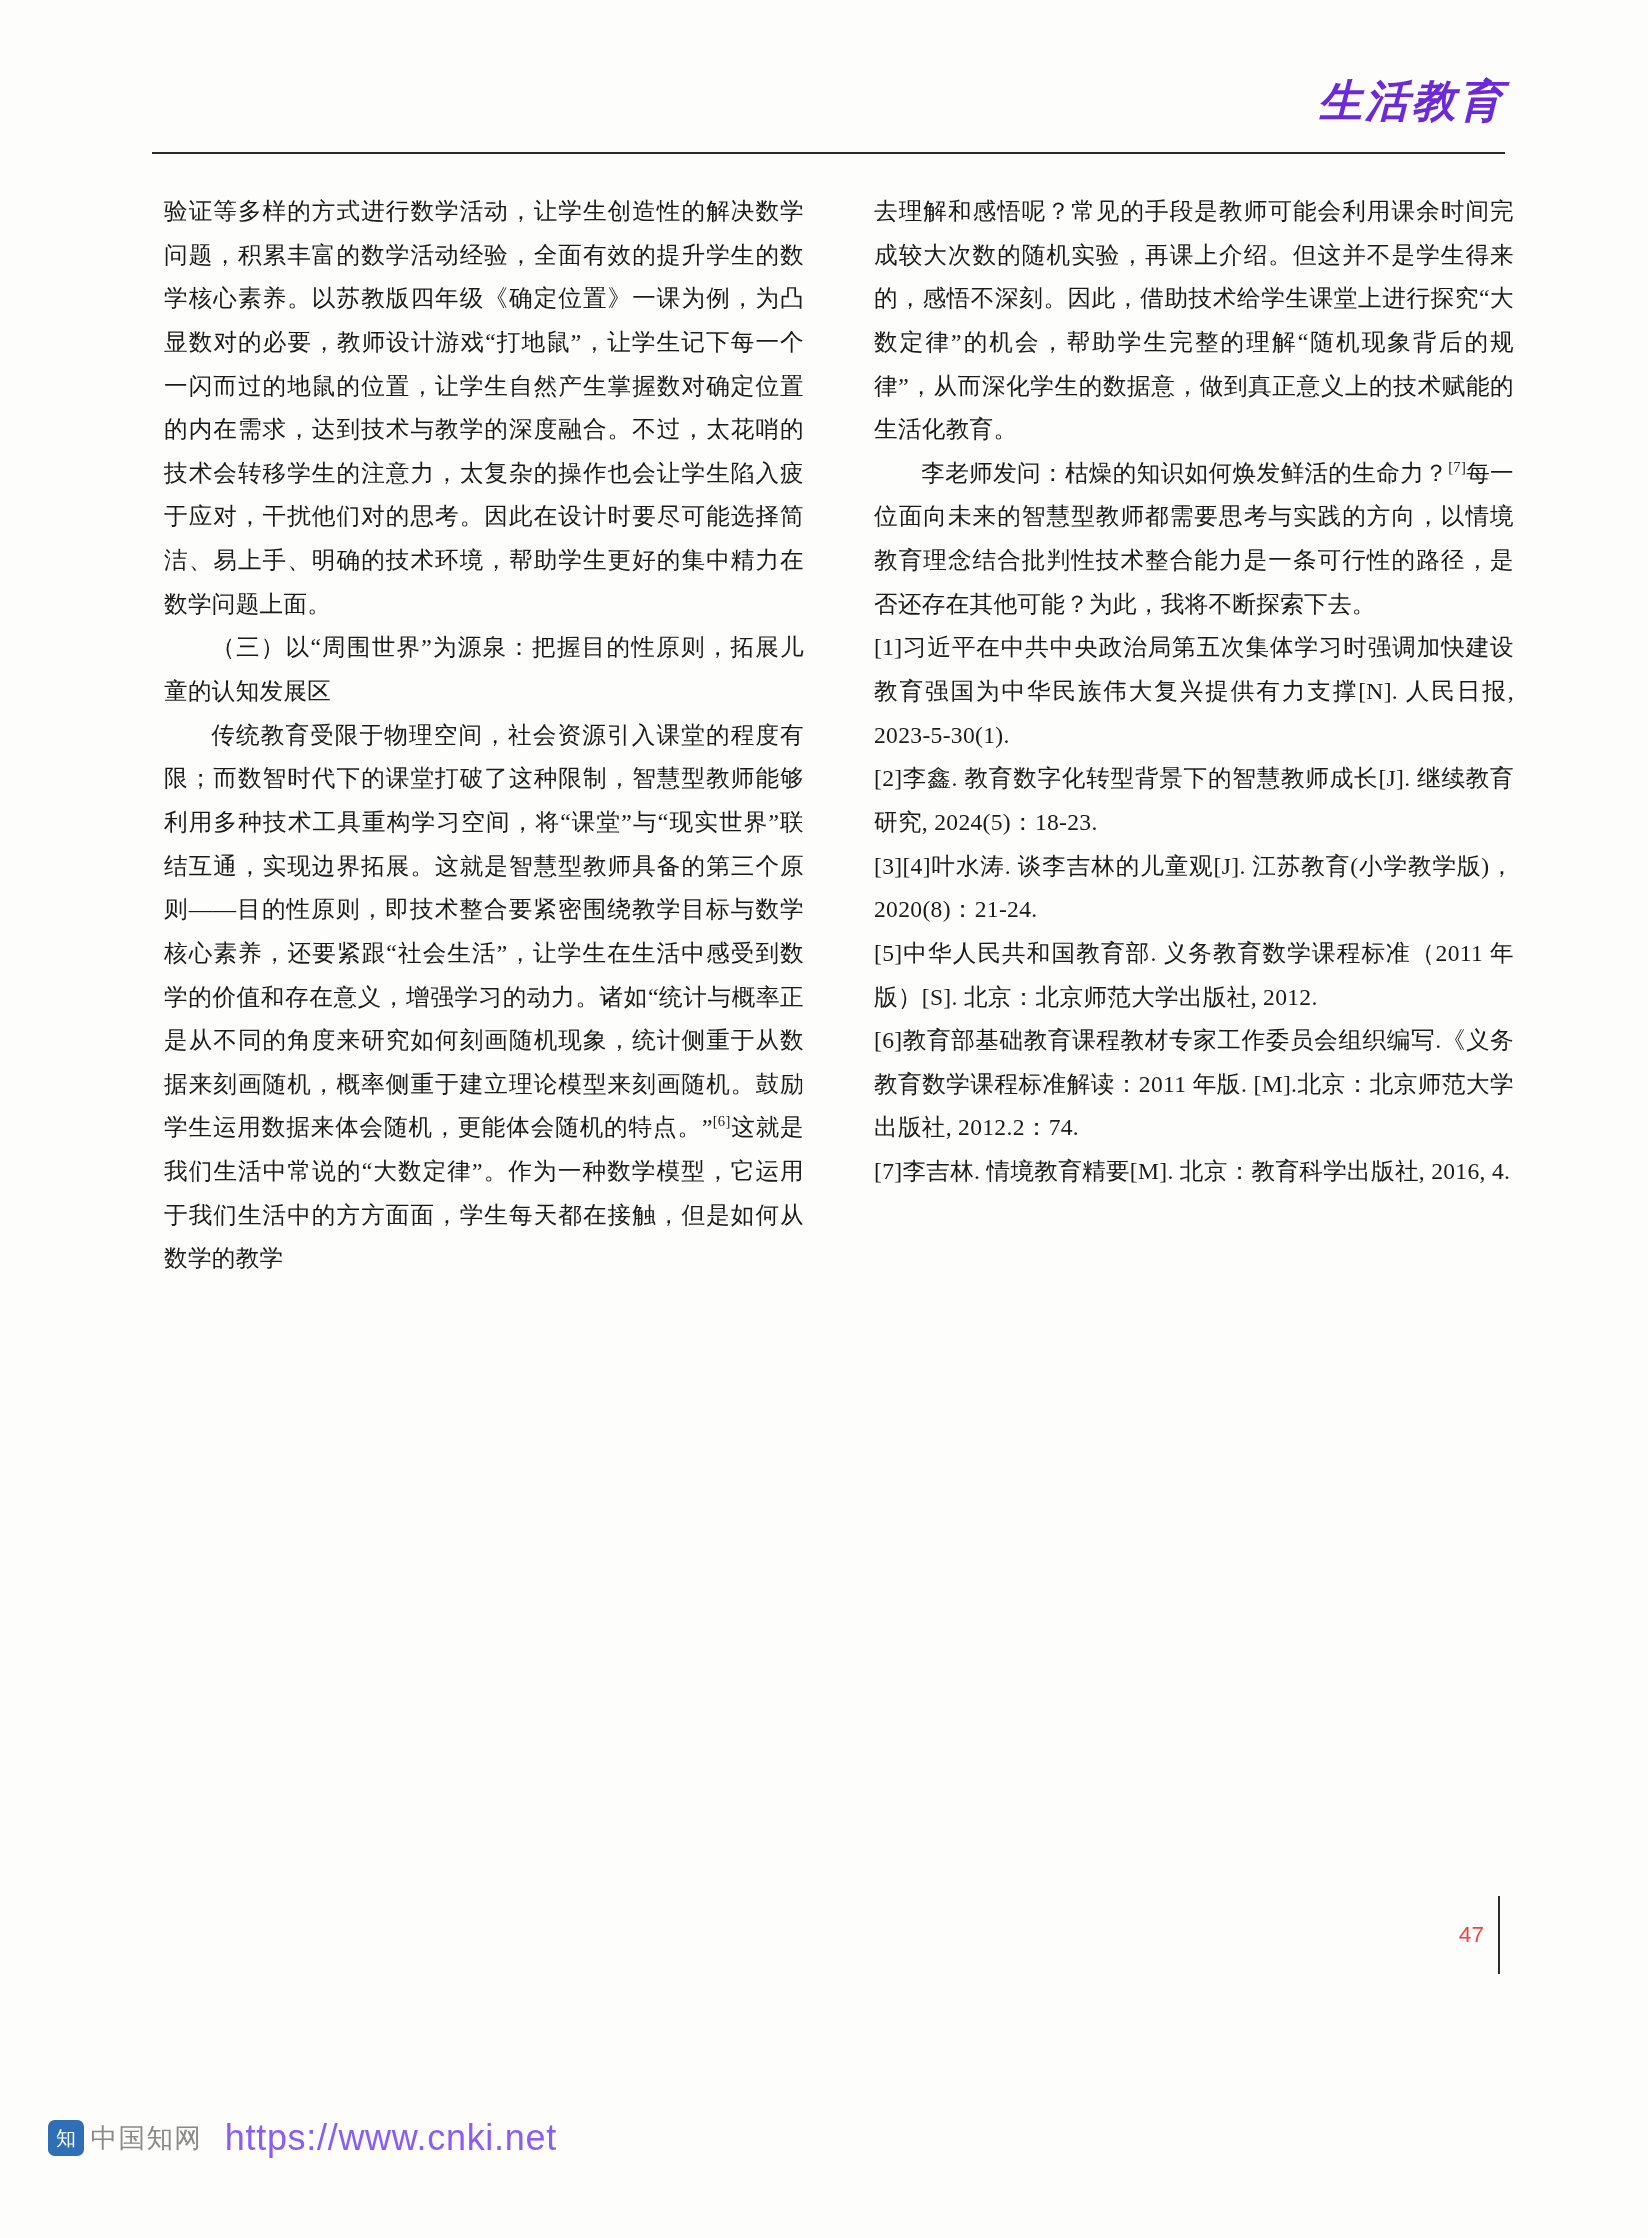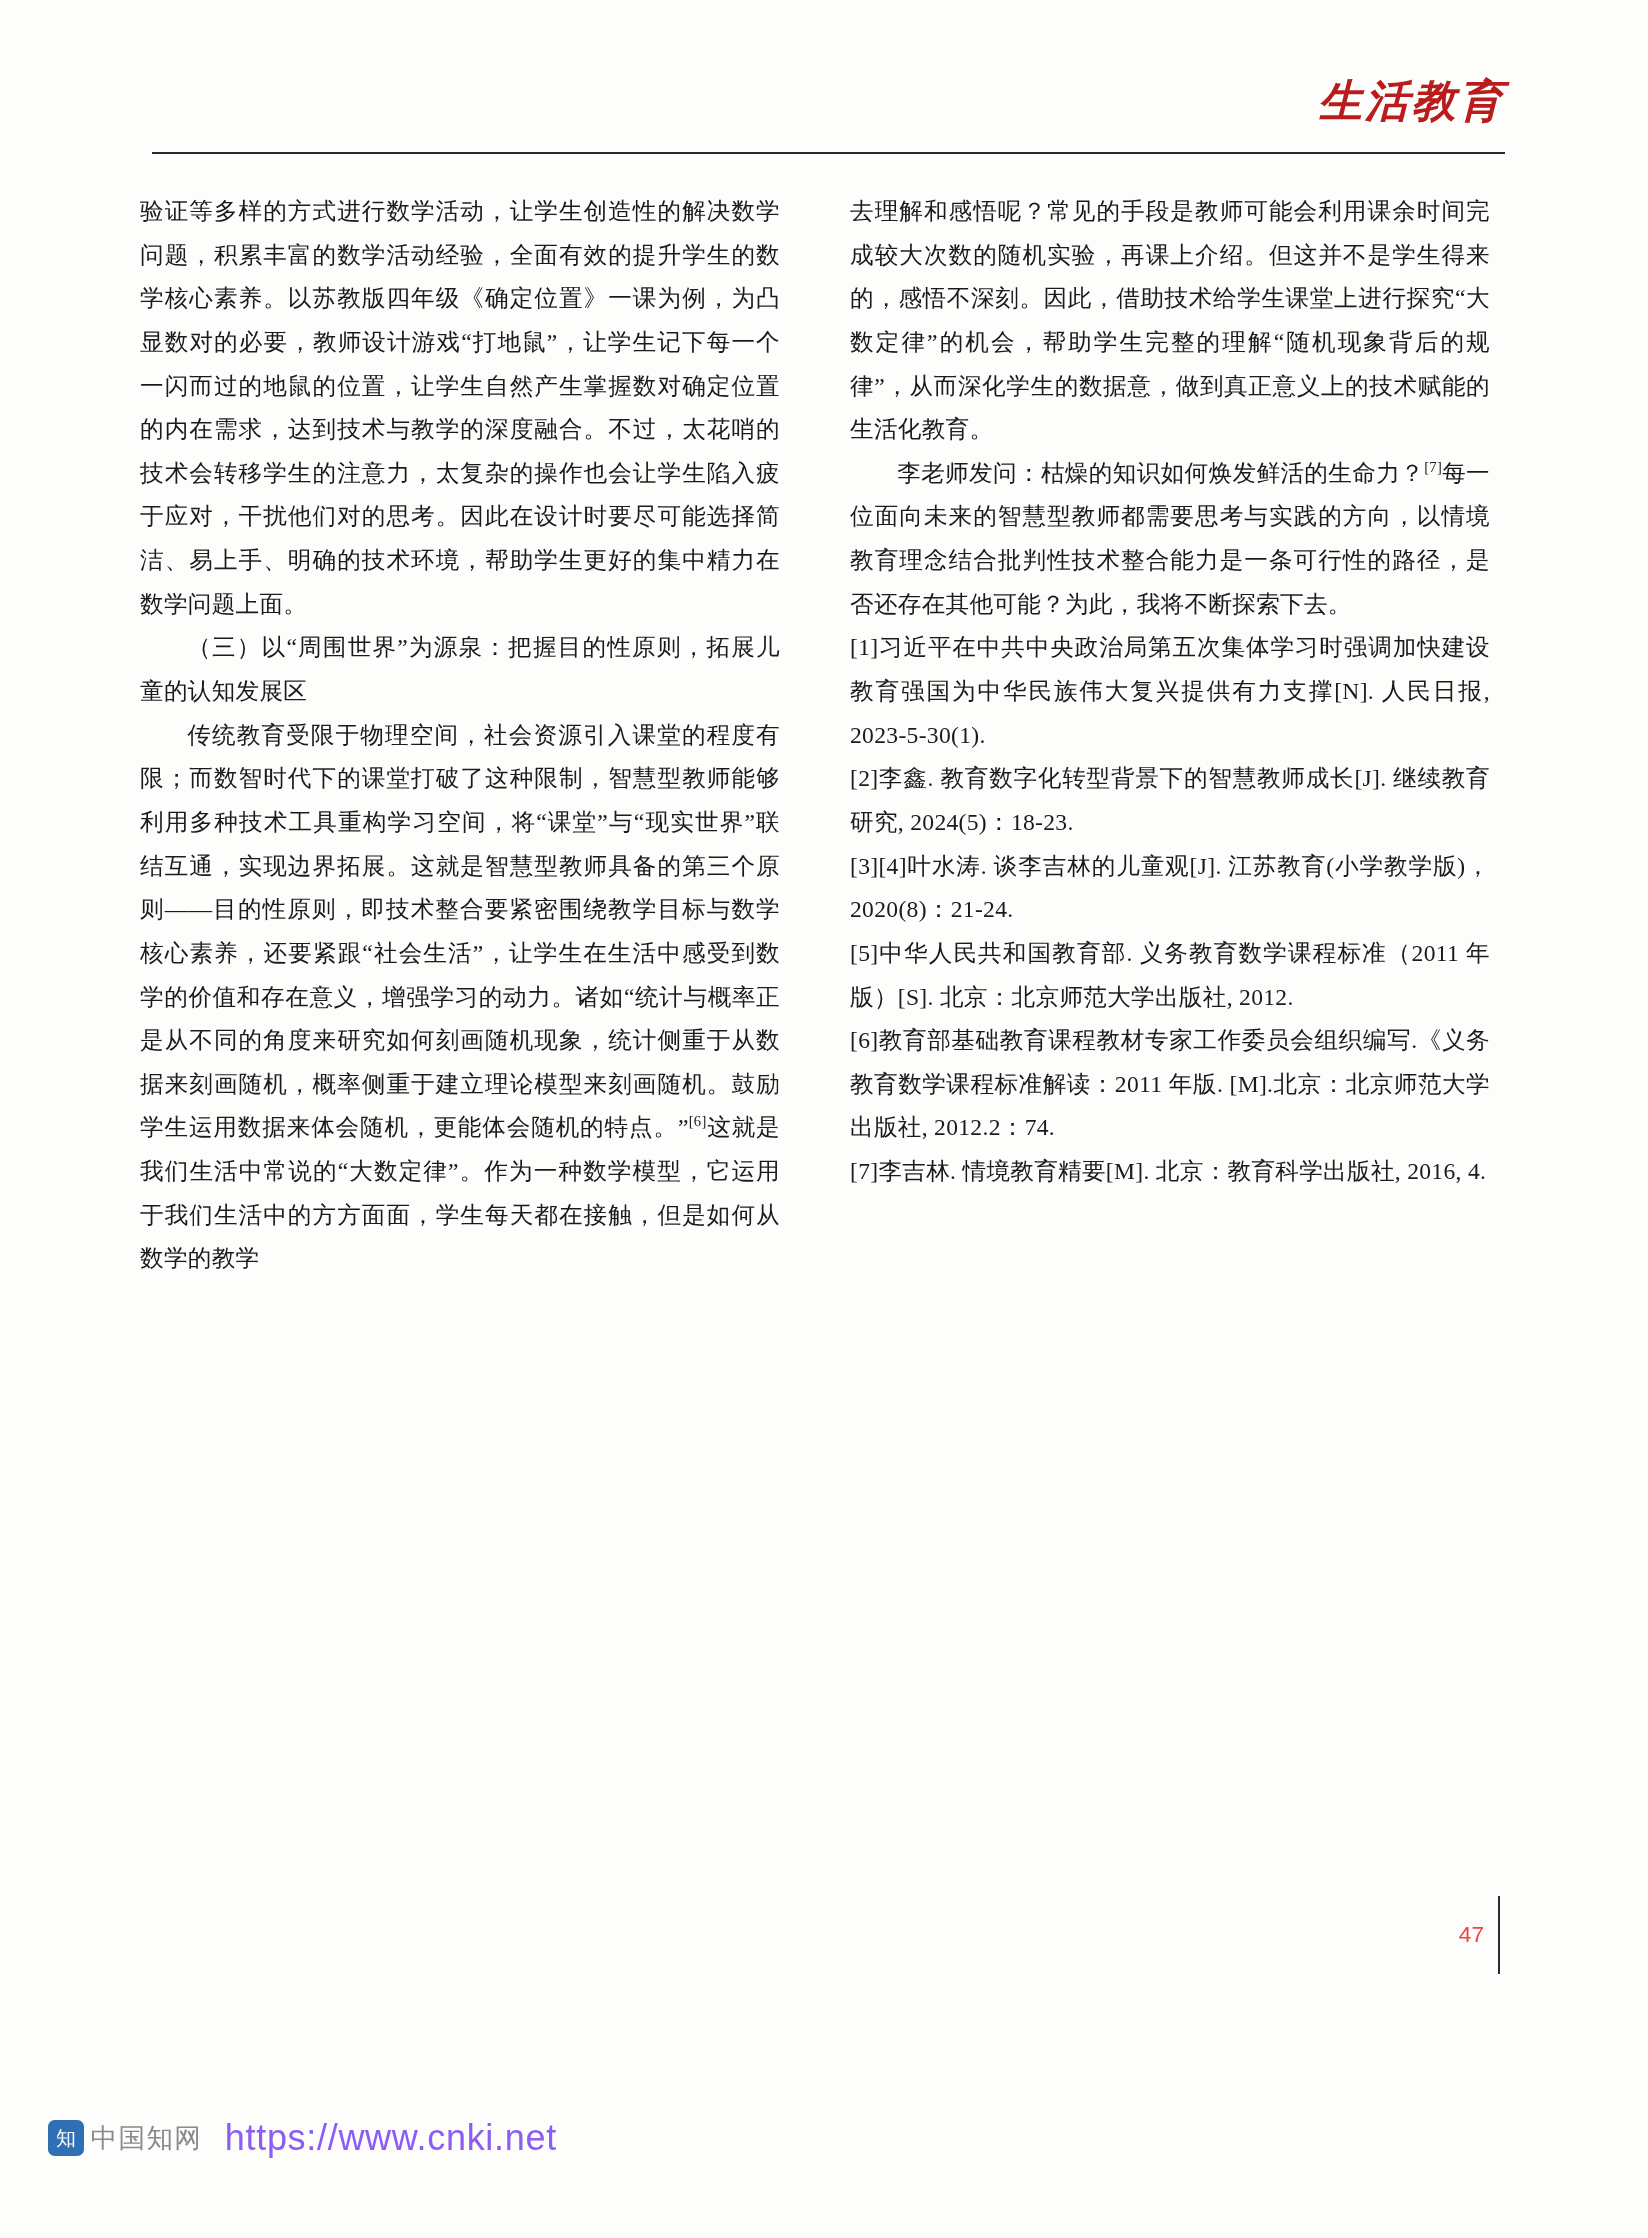--- a/index.html
+++ b/index.html
@@ -30,36 +30,36 @@
   }
   .journal-mark {
     position: absolute;
     right: 0;
     top: 0;
     font-family: "Liberation Serif", "DejaVu Serif", serif;
     font-size: 44px;
     font-weight: bold;
     font-style: italic;
     letter-spacing: 2.7px;
-    color: #b91c1c;
+    color: #6d28d9;
     line-height: 1;
   }
   .header-rule {
     position: absolute;
     left: 0;
     bottom: 12px;
     width: 100%;
     height: 2px;
     background: #2b2b2b;
   }
 
   
   .columns {
     position: absolute;
-    left: 140px;
+    left: 164px;
     top: 190px;
     width: 1353px;
     display: flex;
     gap: 70px;
   }
   .col {
     width: 640px;
   }
   p {
     margin: 0;

